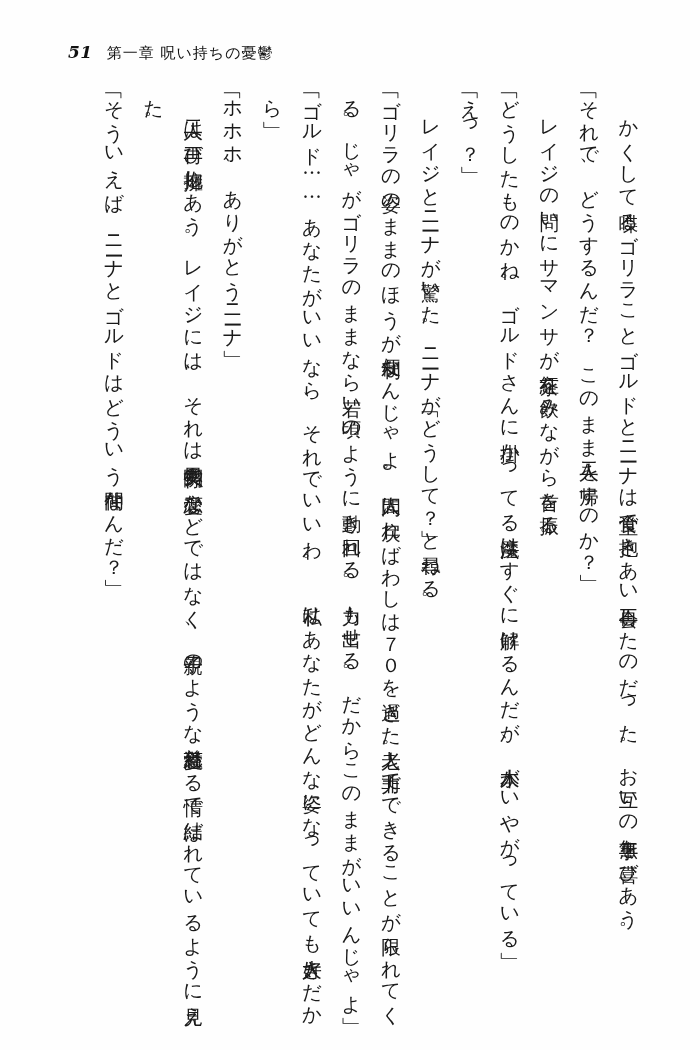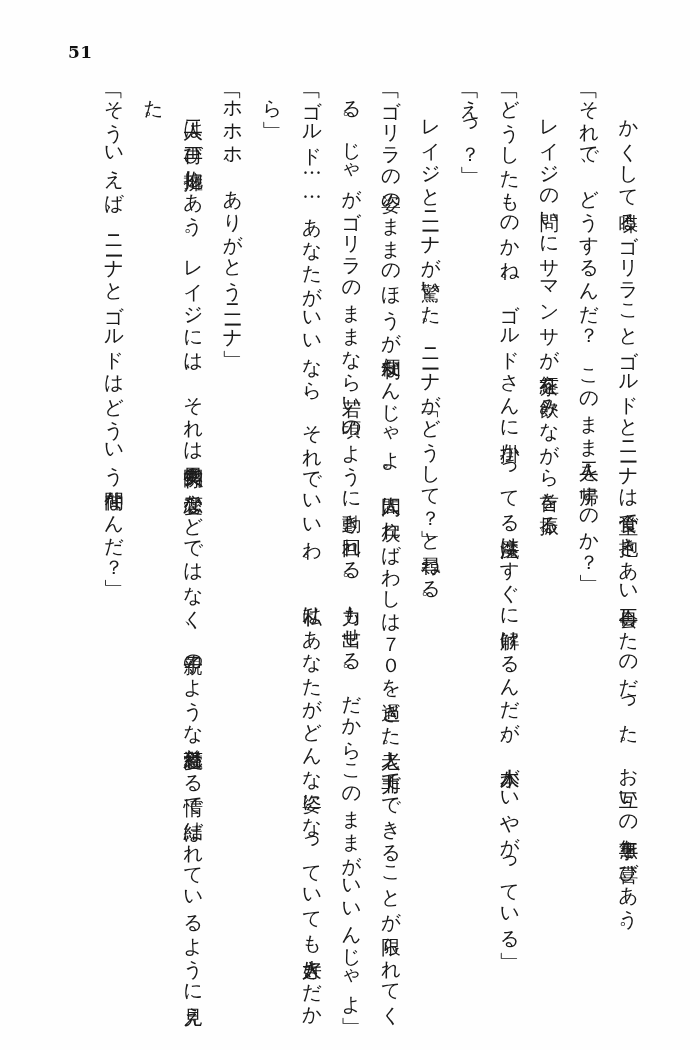--- a/index.html
+++ b/index.html
@@ -31,20 +31,21 @@
     display: flex;
     align-items: baseline;
     gap: 14px;
   }
   .page-number {
     font-family: "DejaVu Serif", "Liberation Serif", serif;
     font-weight: 700;
     font-size: 17px;
     letter-spacing: 0.5px;
     color: #111;
+    font-style: italic;
   }
   .running-head {
     font-family: "DejaVu Sans", "Liberation Sans", sans-serif;
     font-size: 15px;
     letter-spacing: 1px;
     color: #111;
   }
 
   
   .body-wrap {
@@ -77,20 +78,21 @@
     text-indent: 1em;
   }
 </style>
 </head>
 <body>
 
 <div class="page">
 
   <div class="header">
     <span class="page-number">51</span>
+    <span class="running-head">第一章 呪い持ちの憂鬱</span>
   </div>
 
   <div class="body-wrap">
     <div class="vtext" id="vtext">
         <p class="indent">かくして喋るゴリラことゴルドとニーナは食堂で抱きあい再会したのだった。お互いの無事を喜びあう。</p>
         <p>「それで、どうするんだ？　このまま二人を帰すのか？」</p>
         <p class="indent">レイジの問いにサマンサが紅茶を飲みながら首を振る。</p>
         <p>「どうしたものかね。ゴルドさんに掛かってる魔法はすぐに解けるんだが、本人がいやがっている」</p>
         <p>「えっ？」</p>
         <p class="indent">レイジとニーナが驚いた。ニーナが「どうして？」と尋ねる。</p>

